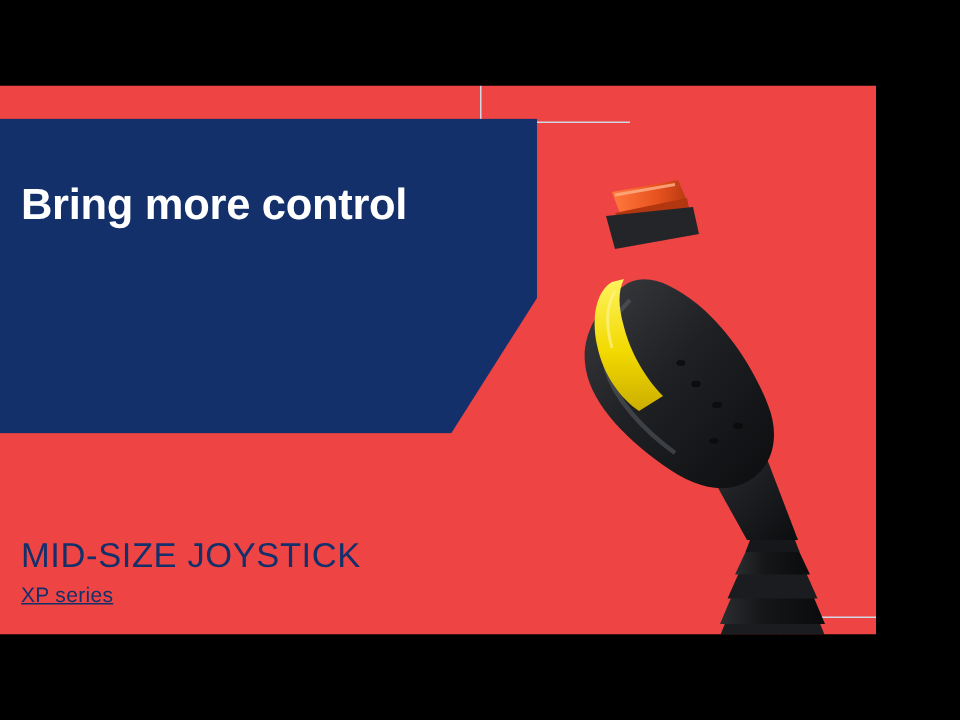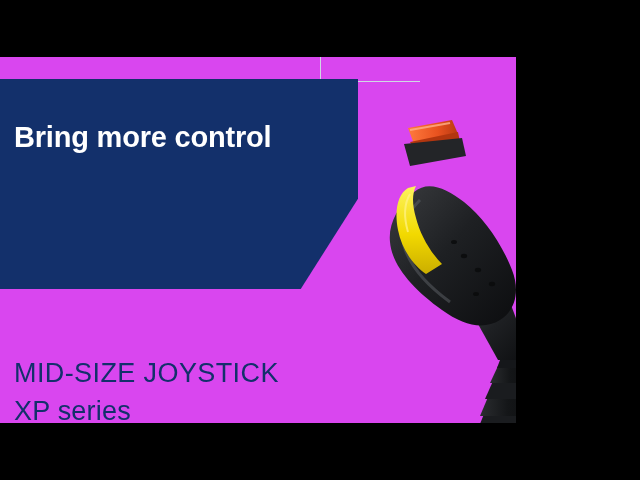--- a/index.html
+++ b/index.html
@@ -24,24 +24,25 @@
     z-index: 40;
   }
   .bar-top { top: 0; height: 57px; }
   .bar-bottom { bottom: 0; height: 57px; }
 
   
   .slide {
     position: absolute;
     left: 0;
     top: 57px;
-    width: 516px;
+    width: 568px;
     height: 366px;
-    background: #d946ef;
+    background: #ef4444;
     overflow: hidden;
+    padding-left: 16px;
   }
 
   
   .tech-line {
     position: absolute;
     background: #cfd8e4;
   }
   .tech-line.v { width: 1px; }
   .tech-line.h { height: 1px; }
   .tech-accent {
@@ -76,28 +77,29 @@
 
   
   .caption {
     position: absolute;
     left: 14px;
     top: 297px;
     z-index: 12;
     color: #13306b;
   }
   .caption .line1 {
-    font-size: 27px;
+    font-size: 23px;
     letter-spacing: 0.4px;
     line-height: 1.42;
   }
   .caption .line2 {
-    font-size: 27px;
+    font-size: 14px;
     letter-spacing: 0.2px;
     line-height: 1.42;
+    text-decoration: underline;
   }
 
   
   .joy {
     position: absolute;
     left: 380px;
     top: 57px;
     width: 260px;
     height: 366px;
     z-index: 5;

